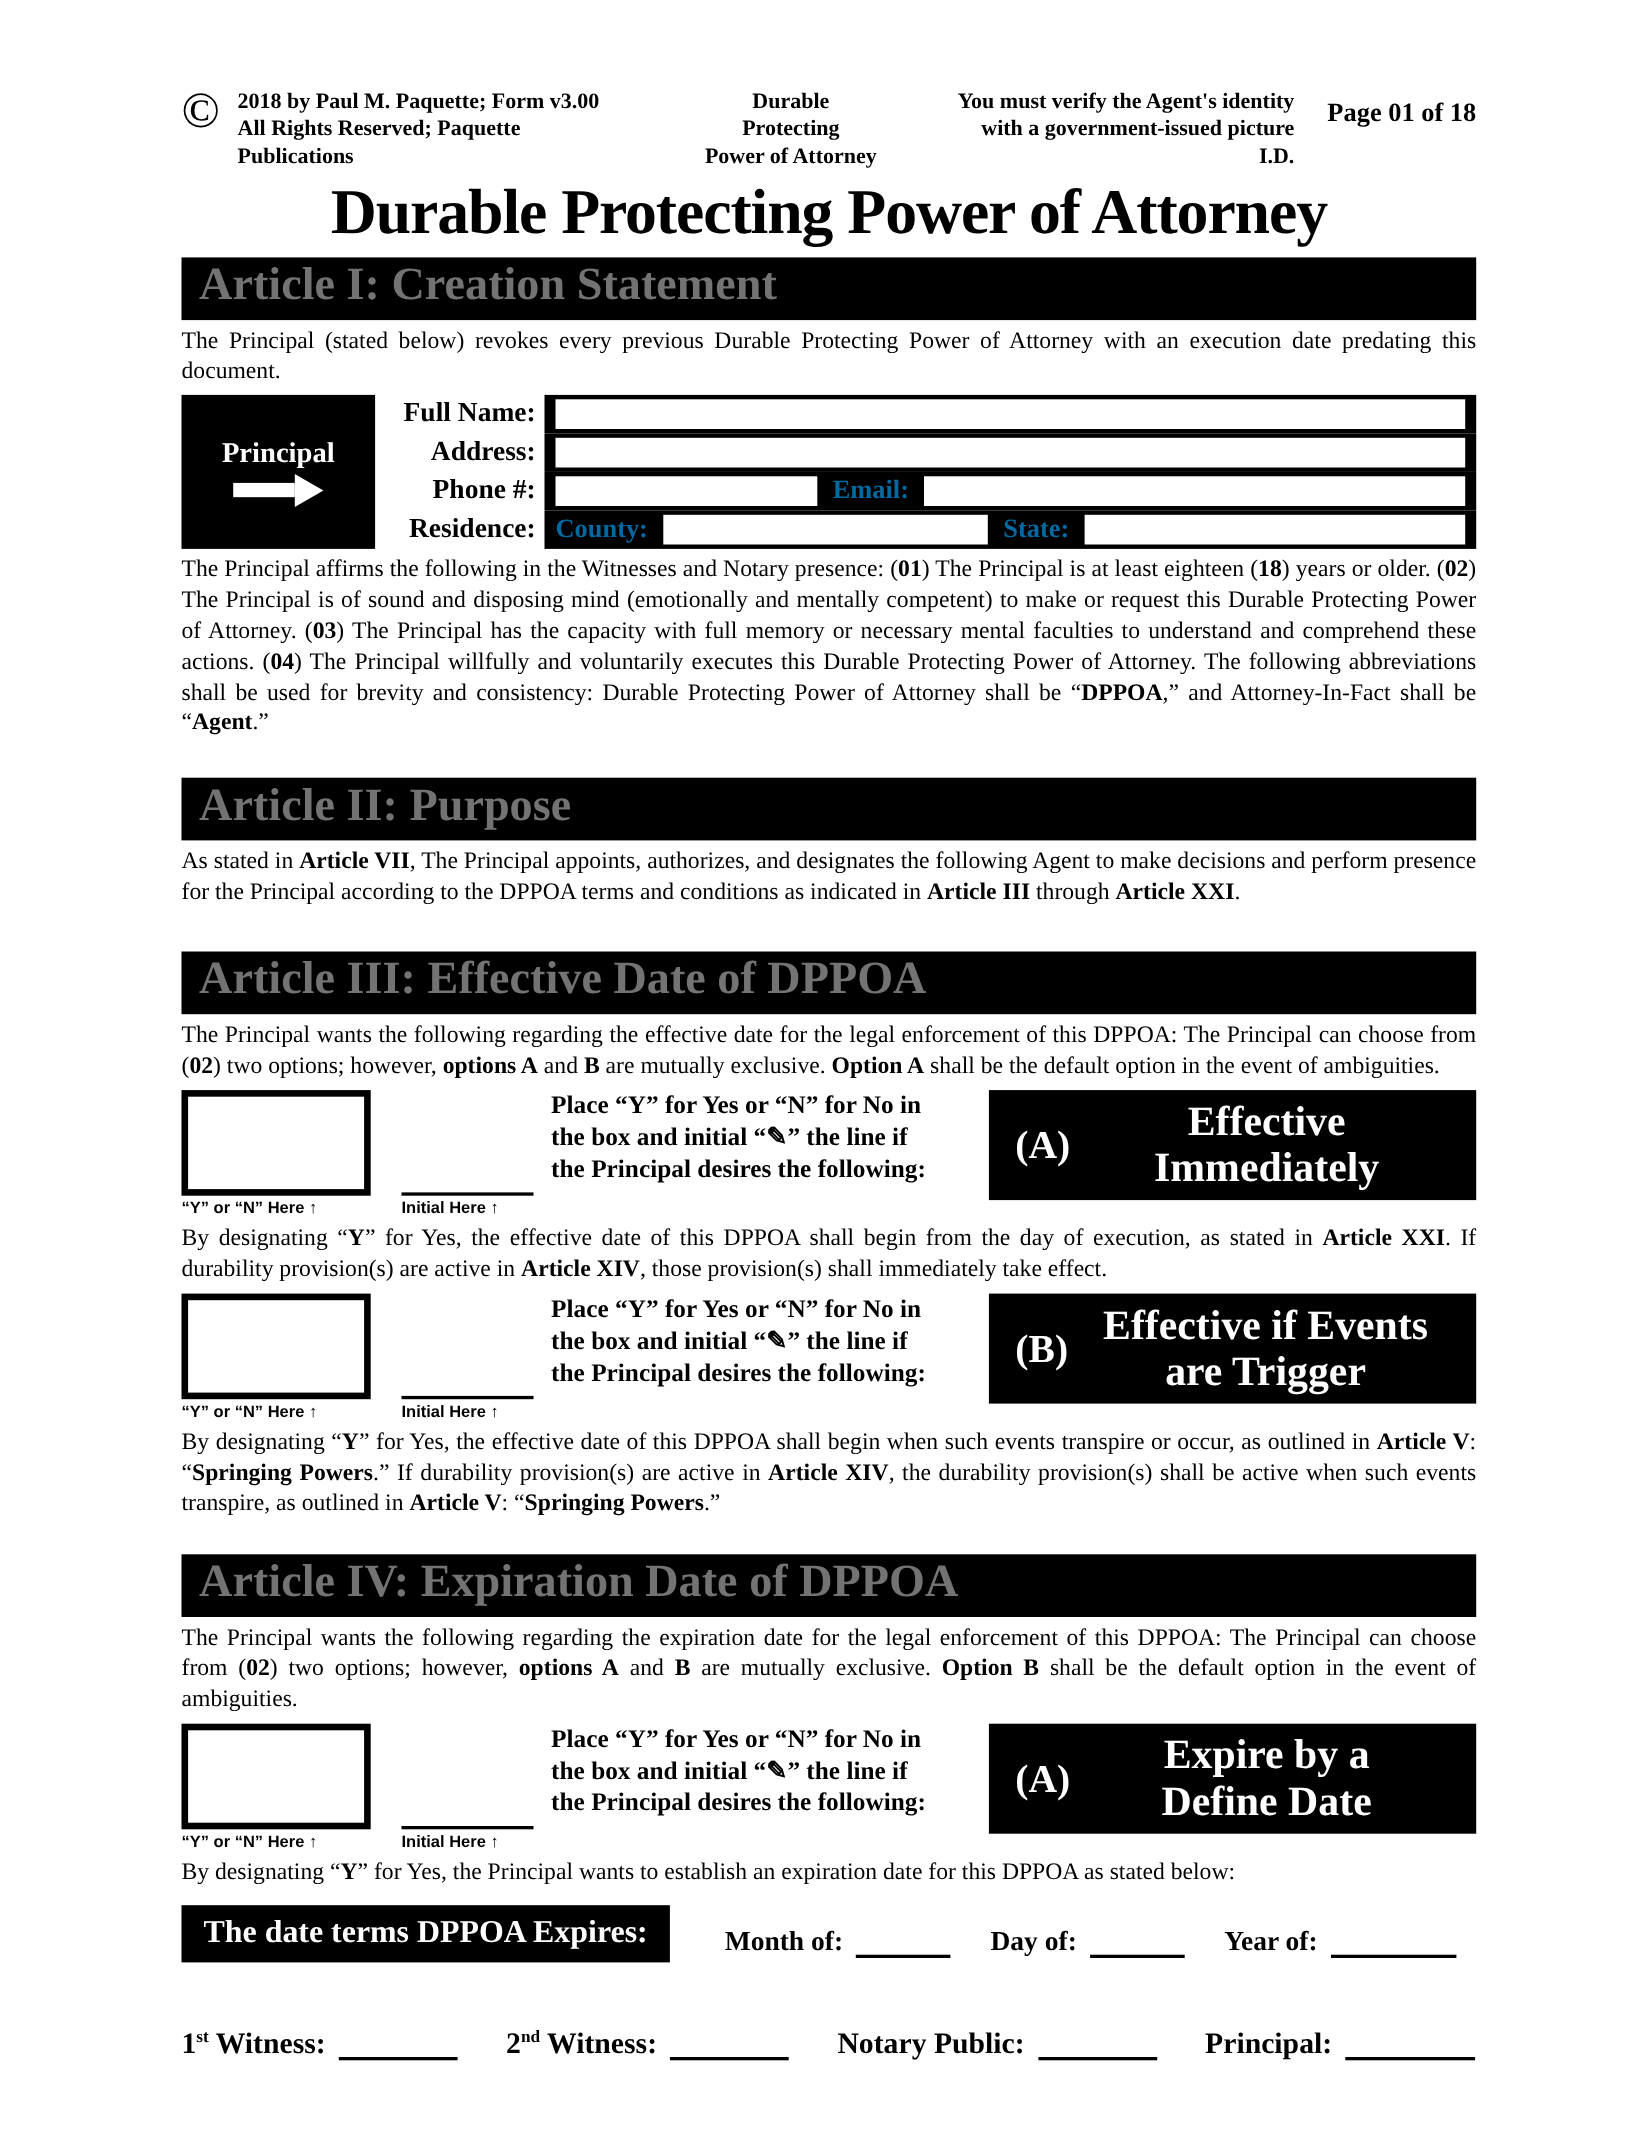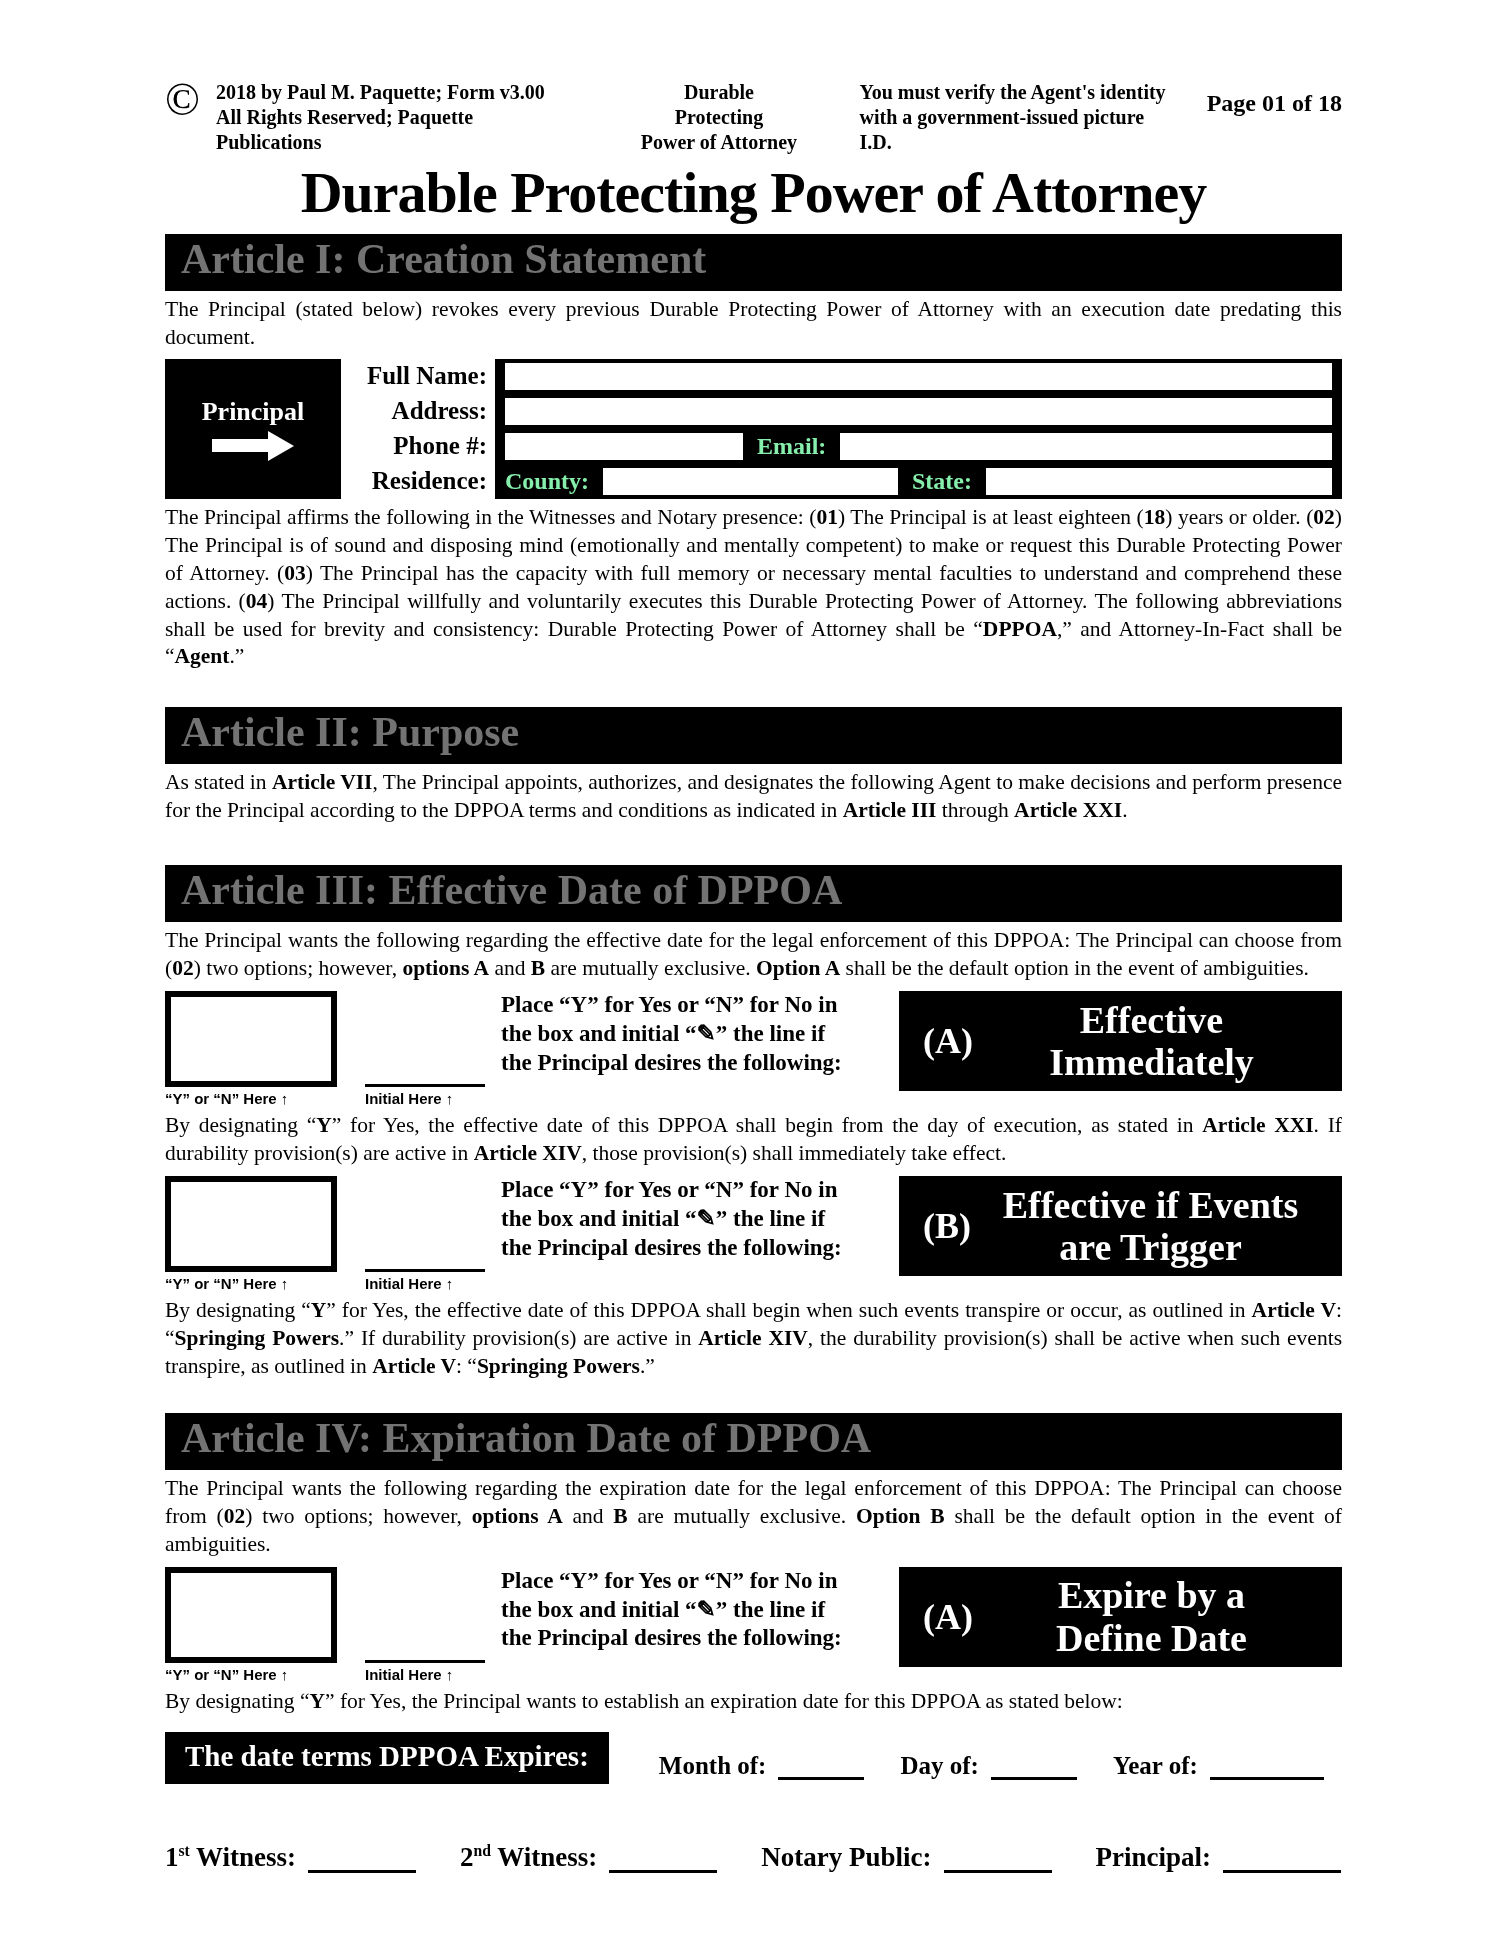--- a/index.html
+++ b/index.html
@@ -9,21 +9,21 @@
     padding:80px 158px 0 165px; box-sizing:border-box;
     overflow:hidden; position:relative;
   }
   .b { font-weight:bold; }
 
   
   .header { display:flex; align-items:flex-start; font-weight:bold; font-size:20px; line-height:1.25; }
   .hdr-copyright-symbol { font-size:46px; font-weight:normal; line-height:0.85; margin-right:16px; }
   .hdr-block { margin-right:30px; }
   .hdr-doc { text-align:center; margin-left:30px; }
-  .hdr-verify { text-align:left; margin-left:30px; }
+  .hdr-verify { text-align:right; margin-left:30px; }
   .hdr-page { margin-left:auto; font-size:24px; padding-top:8px; white-space:nowrap; }
 
   .main-title { font-size:58px; font-weight:bold; text-align:center; margin:8px 0 10px; letter-spacing:-1px; line-height:1.05; }
 
   .banner { background:#000; color:#737373; font-weight:bold; font-size:42px; line-height:1.12; padding:2px 16px 8px; margin:8px 0 5px; }
   .mt-a2 { margin-top:36px; }
   .mt-a3 { margin-top:40px; }
   .mt-a4 { margin-top:32px; }
 
   .para { font-size:21.5px; line-height:1.3; text-align:justify; margin:5px 0; }
@@ -38,21 +38,21 @@
   .form-rows { flex:1; display:flex; flex-direction:column; }
   .form-row { display:flex; align-items:stretch; }
   .form-label { width:140px; background:#fff; font-weight:bold; font-size:25px; display:flex; align-items:center; justify-content:flex-end; padding-right:8px; white-space:nowrap; }
   .form-fields { flex:1; background:#000; display:flex; align-items:center; gap:14px; padding:4px 10px; }
   .input { background:#fff; height:27px; }
   .input.wide { flex:1; }
   .input.phone { width:238px; }
   .input.email { flex:1; }
   .input.county { width:295px; }
   .input.state { flex:1; }
-  .inline-label { color:#86efac; font-weight:bold; font-size:24px; white-space:nowrap; }
+  .inline-label { color:#0369a1; font-weight:bold; font-size:24px; white-space:nowrap; }
 
   
   .option-row { display:flex; align-items:flex-start; margin:8px 0 2px; }
   .yn-col { width:172px; }
   .yn-box { height:96px; border:6px solid #000; box-sizing:border-box; background:#fff; }
   .small-caption { font-family:"Liberation Sans", sans-serif; font-weight:bold; font-size:15px; margin-top:3px; white-space:nowrap; }
   .init-col { margin-left:28px; width:120px; display:flex; flex-direction:column; }
   .init-line { height:93px; border-bottom:3px solid #000; }
   .opt-instruction { margin-left:16px; width:384px; font-weight:bold; font-size:23px; line-height:1.25; }
   .opt-banner { flex:1; margin-left:14px; background:#000; color:#fff; height:100px; display:flex; align-items:center; }

